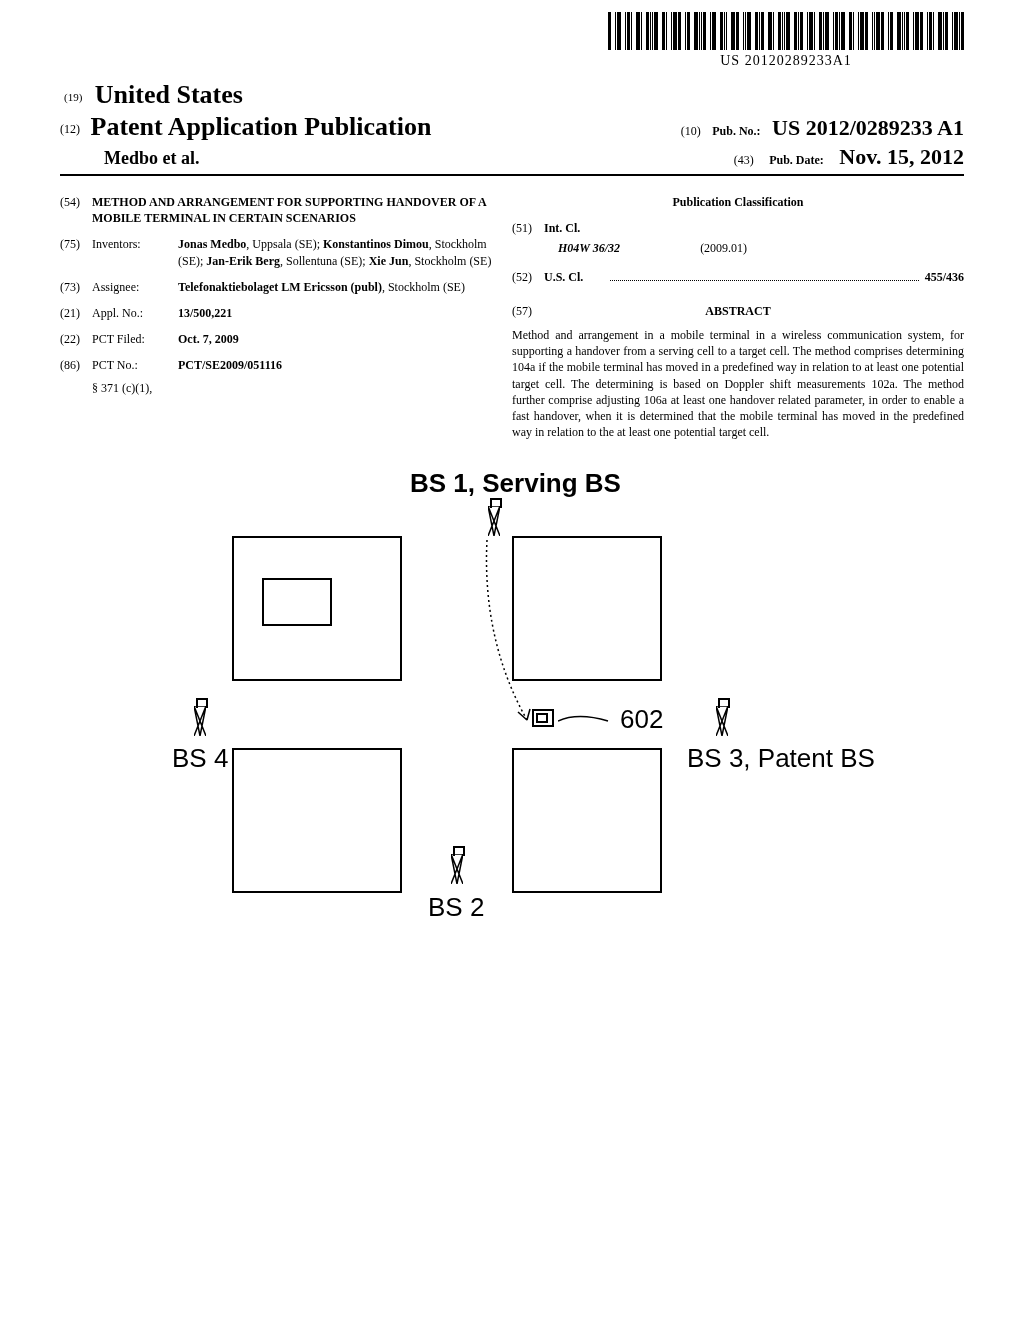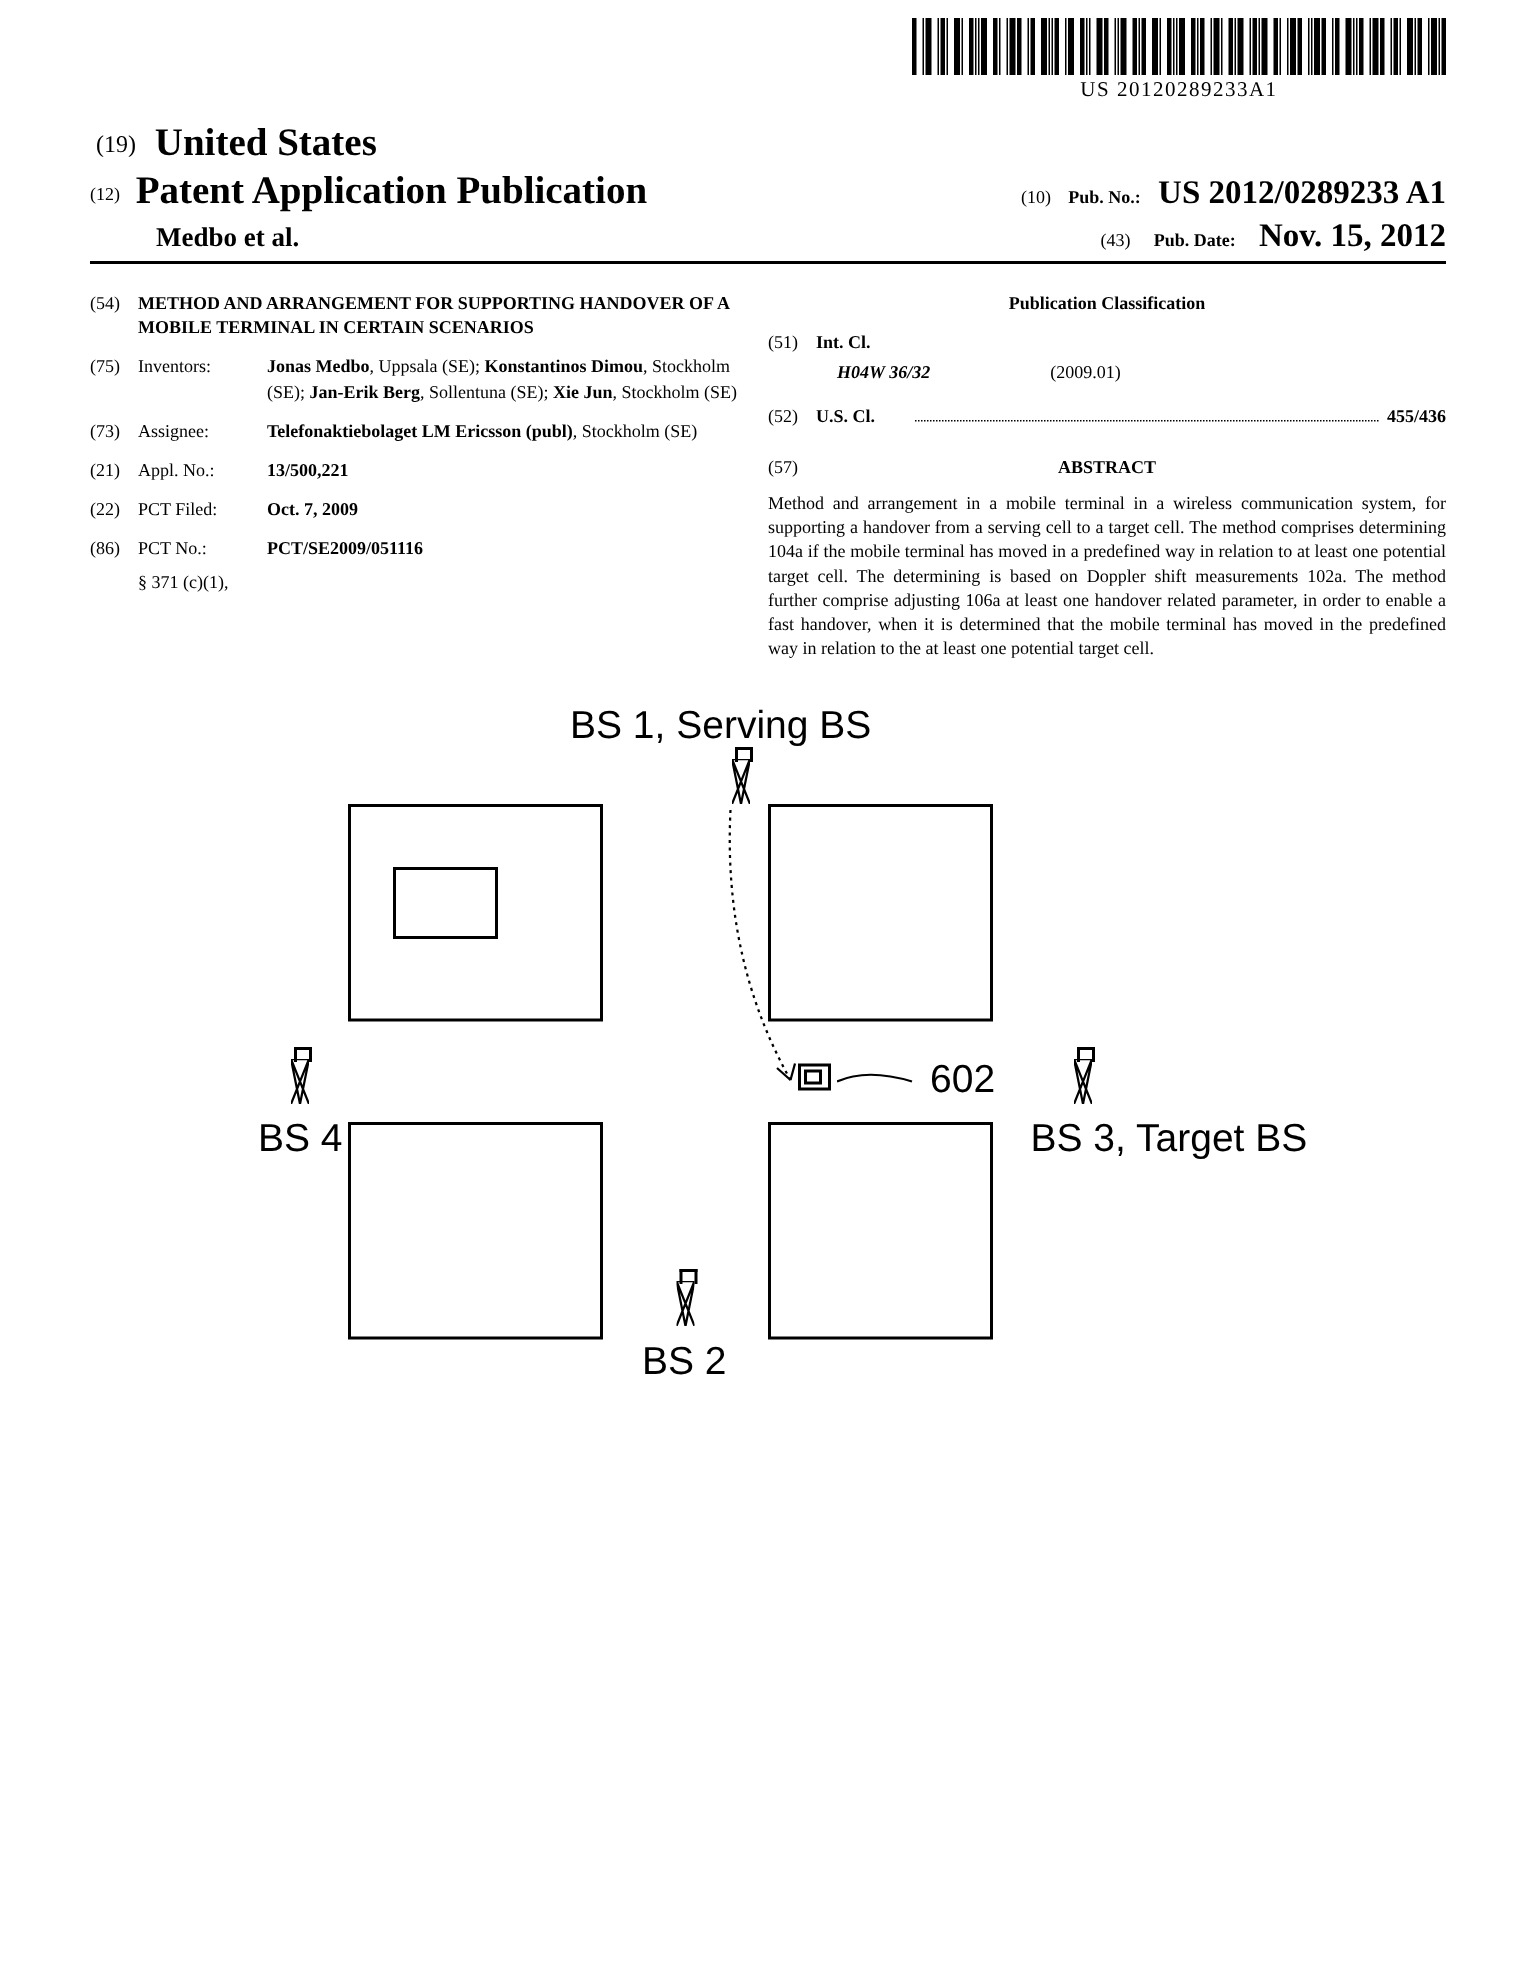--- a/index.html
+++ b/index.html
@@ -37,21 +37,21 @@
     }
     .header-block {
       margin-top: 60px;
     }
     .country-line {
       font-size: 26px;
       font-weight: bold;
       margin-left: 4px;
     }
     .country-line .prefix-num {
-      font-size: 16px;
+      font-size: 11px;
       font-weight: normal;
       vertical-align: middle;
       margin-right: 6px;
     }
     .pub-kind-line {
       display: flex;
       justify-content: space-between;
       align-items: baseline;
       margin-top: 2px;
       gap: 48px;
@@ -347,21 +347,21 @@
     </div>
     <div class="abstract-heading-row" style="margin-top:18px;">
       <div style="width:32px;">(57)</div>
       <div class="abstract-heading" style="flex:1; margin:0 0 8px -32px;">ABSTRACT</div>
     </div>
     <div class="abstract-body">Method and arrangement in a mobile terminal in a wireless communication system, for supporting a handover from a serving cell to a target cell. The method comprises determining 104a if the mobile terminal has moved in a predefined way in relation to at least one potential target cell. The determining is based on Doppler shift measurements 102a. The method further comprise adjusting 106a at least one handover related parameter, in order to enable a fast handover, when it is determined that the mobile terminal has moved in the predefined way in relation to the at least one potential target cell.</div>
   </div>
 </div>
 
 <div class="figure">
-  <div class="fig-label" style="top:0; left:248px;">BS 1, Serving BS</div>
+  <div class="fig-label" style="top:0; left:278px;font-weight:bold;">BS 1, Serving BS</div>
 
   <div class="antenna" style="top:30px; left:352px;">
     <div class="antenna-body"><svg viewBox="0 0 12 30">
           <path d="M0 0 L12 0 L6 30 Z M0 0 L12 30 M12 0 L0 30" stroke="#000" stroke-width="1.5" fill="none"></path>
         </svg></div>
   </div>
 
   <div class="fig-box" style="top:68px; left:100px; width:170px; height:145px;"></div>
   <div class="fig-innerbox" style="top:110px; left:130px; width:70px; height:48px;"></div>
 
@@ -372,21 +372,21 @@
           <path d="M0 0 L12 0 L6 30 Z M0 0 L12 30 M12 0 L0 30" stroke="#000" stroke-width="1.5" fill="none"></path>
         </svg></div>
   </div>
   <div class="fig-label" style="top:275px; left:40px;">BS 4</div>
 
   <div class="antenna" style="top:230px; left:580px;">
     <div class="antenna-body"><svg viewBox="0 0 12 30">
           <path d="M0 0 L12 0 L6 30 Z M0 0 L12 30 M12 0 L0 30" stroke="#000" stroke-width="1.5" fill="none"></path>
         </svg></div>
   </div>
-  <div class="fig-label" style="top:275px; left:555px;">BS 3, Target BS</div>
+  <div class="fig-label" style="top:275px; left:555px;">BS 3, Patent BS</div>
 
   <div class="mobile" style="top:241px; left:400px;"></div>
   <svg class="arrow" style="top:246px; left:426px;" width="60" height="14">
     <path d="M0 7 Q 20 -2 50 7" stroke="#000" stroke-width="1.5" fill="none"></path>
   </svg>
   <div class="fig-label" style="top:236px; left:488px;">602</div>
 
   <svg class="arrow" style="top:72px; left:300px;" width="120" height="200">
     <path d="M55 0 Q 50 100 95 180" stroke="#000" stroke-width="1.5" fill="none" stroke-dasharray="2 3"></path>
     <path d="M95 180 L86 172 M95 180 L98 169" stroke="#000" stroke-width="1.5" fill="none"></path>

